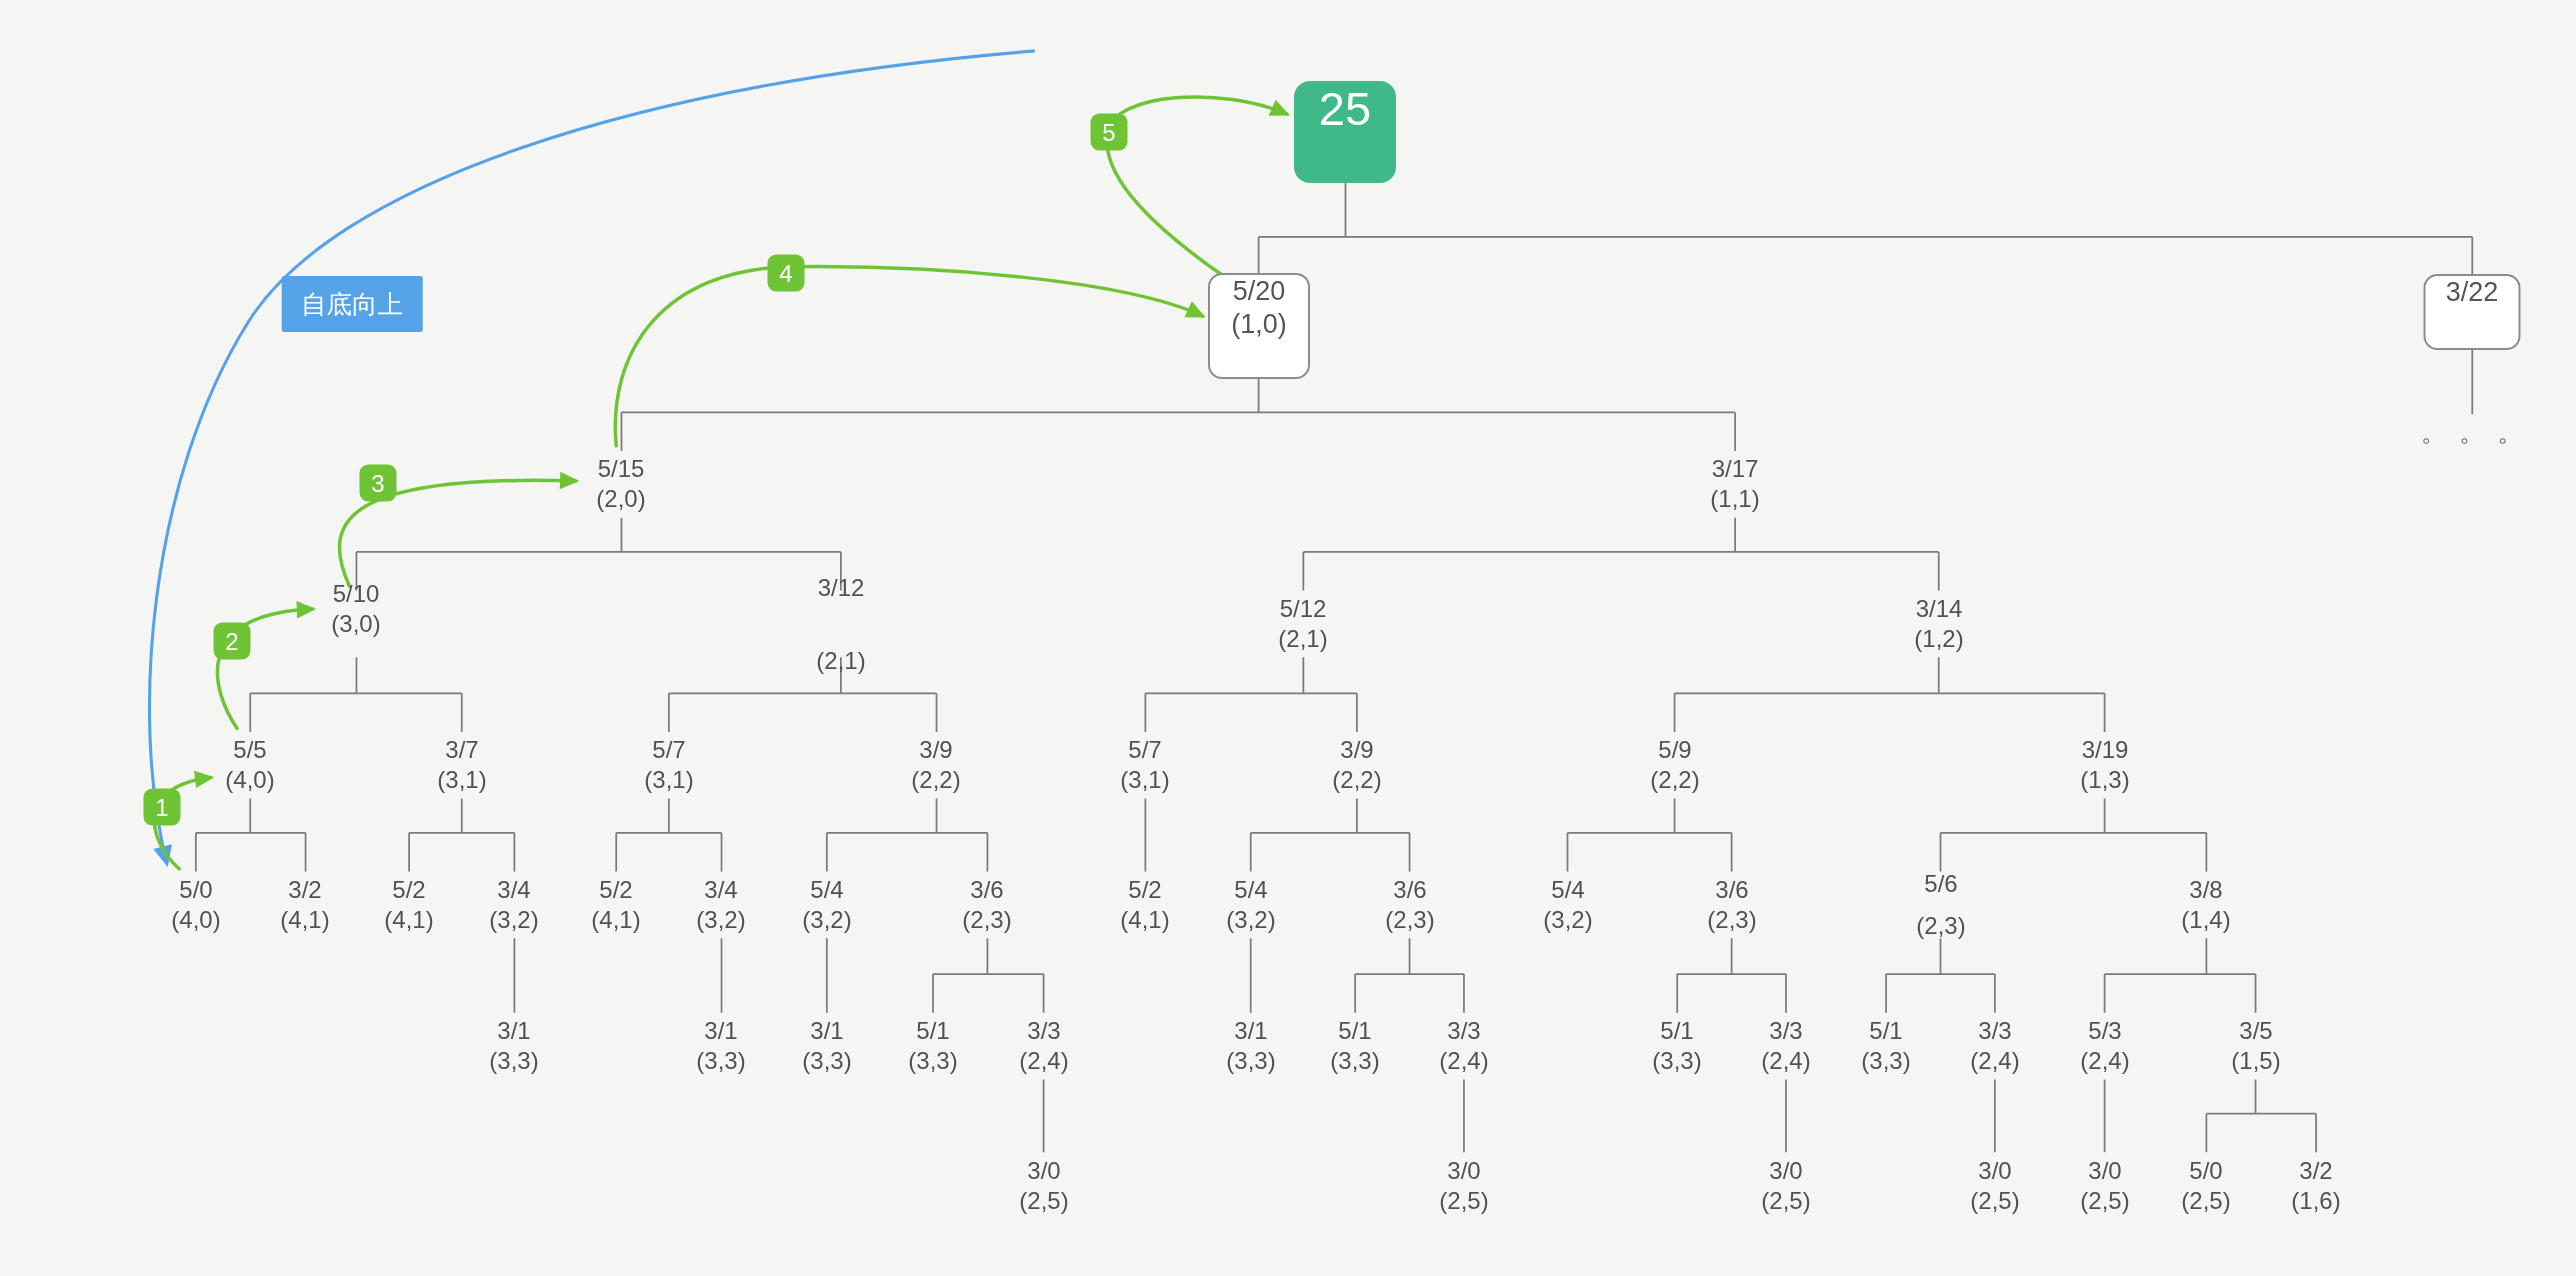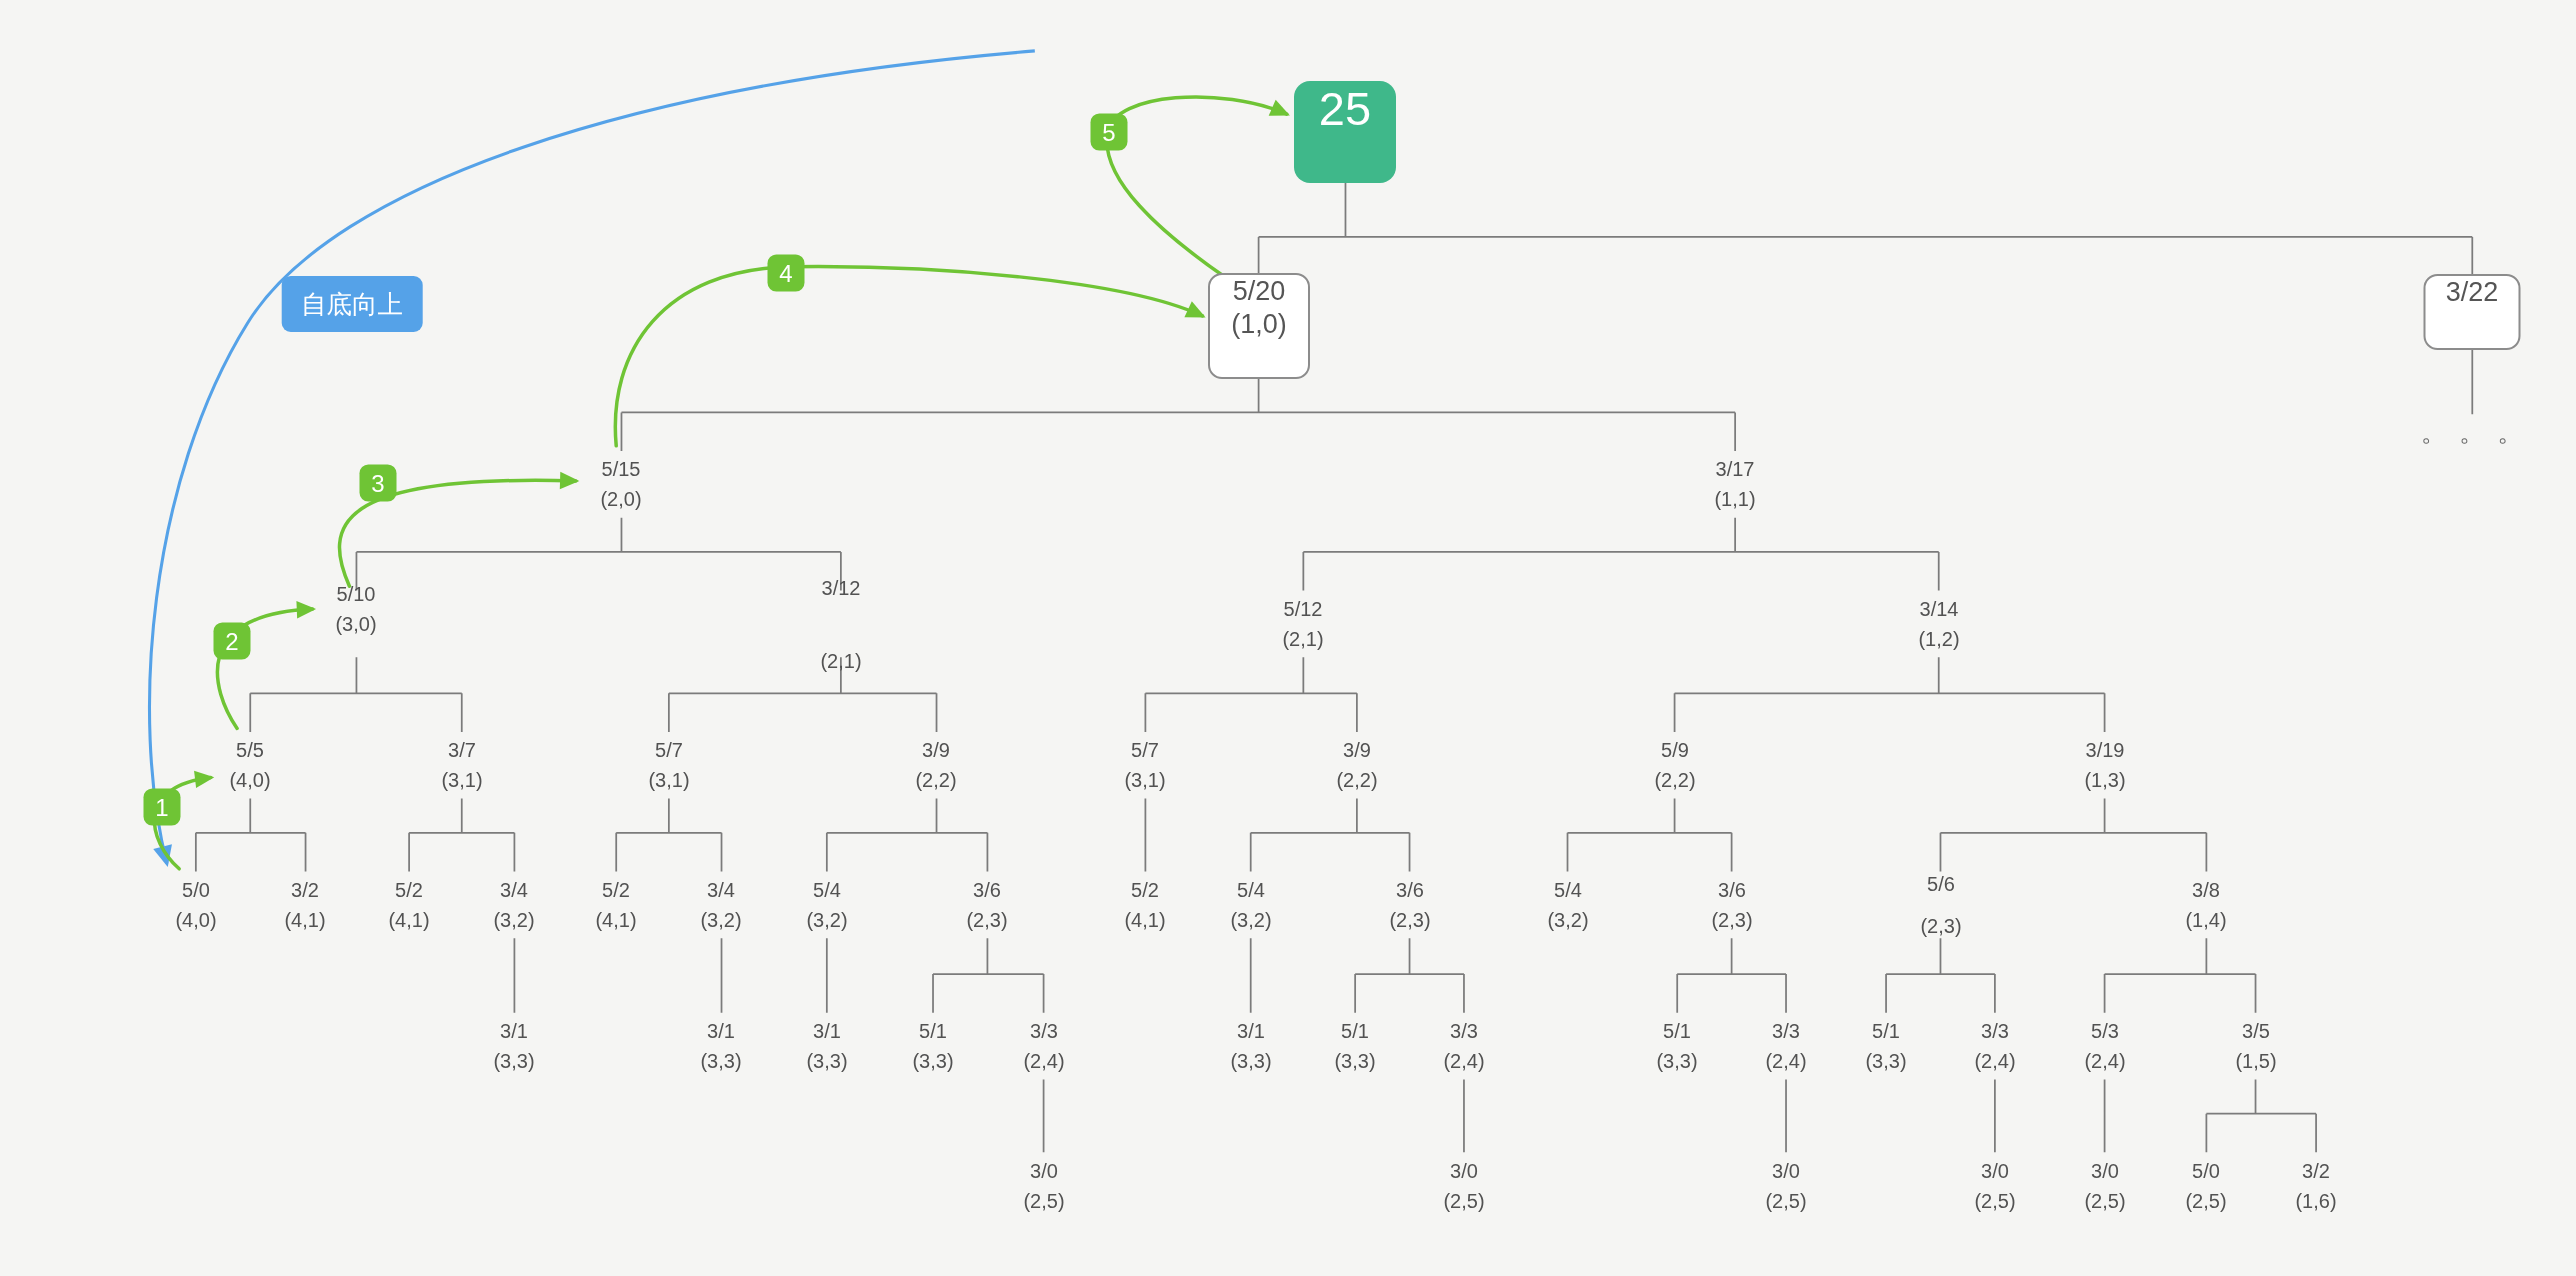--- a/index.html
+++ b/index.html
@@ -2,30 +2,30 @@
 <html style="font-size:14px"><head>
 <meta charset="utf-8">
 <style>
   html,body{margin:0;padding:0;}
   body{background:#f5f5f3;font-family:"Liberation Sans",sans-serif;}
   #stage{position:relative;width:2576px;height:1276px;background:#f5f5f3;overflow:hidden;}
   #edges-svg{position:absolute;left:0;top:0;z-index:1;}
   .node{position:absolute;transform:translate(-50%,-50%);z-index:2;
         display:flex;flex-direction:column;align-items:center;justify-content:flex-start;
         color:#525252;text-align:center;white-space:nowrap;}
-  .node.plain{font-size:20px;line-height:30px;}
+  .node.plain{font-size:24px;line-height:30px;}
   .node.box{background:#ffffff;border:2.6px solid #8c8c8c;border-radius:14px;
             font-size:27px;line-height:33px;color:#555555;}
   .node.root{background:#3fb88a;border-radius:16px;color:#ffffff;font-size:47px;border:none;}
   .node.dots{font-size:26px;letter-spacing:12.3px;color:#6a6a6a;padding-left:12.3px;}
   .badge{position:absolute;transform:translate(-50%,-50%);z-index:3;
          width:37px;height:37px;background:#6fc435;border-radius:8.8px;color:#ffffff;
          font-size:24px;display:flex;align-items:center;justify-content:center;}
   .anno{position:absolute;transform:translate(-50%,-50%);z-index:3;
-        background:#55a2e8;color:#ffffff;border-radius:9px;padding:10.5px 19.3px;font-size:25.5px;
+        background:#55a2e8;color:#ffffff;border-radius:2px;padding:10.5px 19.3px;font-size:25.5px;
         white-space:nowrap;}
 </style>
 </head>
 <body>
 
 <div id="stage" style="background: rgb(245, 245, 243);">
   <svg id="edges-svg" width="2576" height="1276" viewBox="0 0 2935 1454">
     <defs>
       <marker id="arrow-green" markerUnits="userSpaceOnUse" markerWidth="26" markerHeight="26" refX="20" refY="13" orient="auto">
         <path d="M2,3 L24,13 L2,23 Z" fill="#6fc435"></path>

